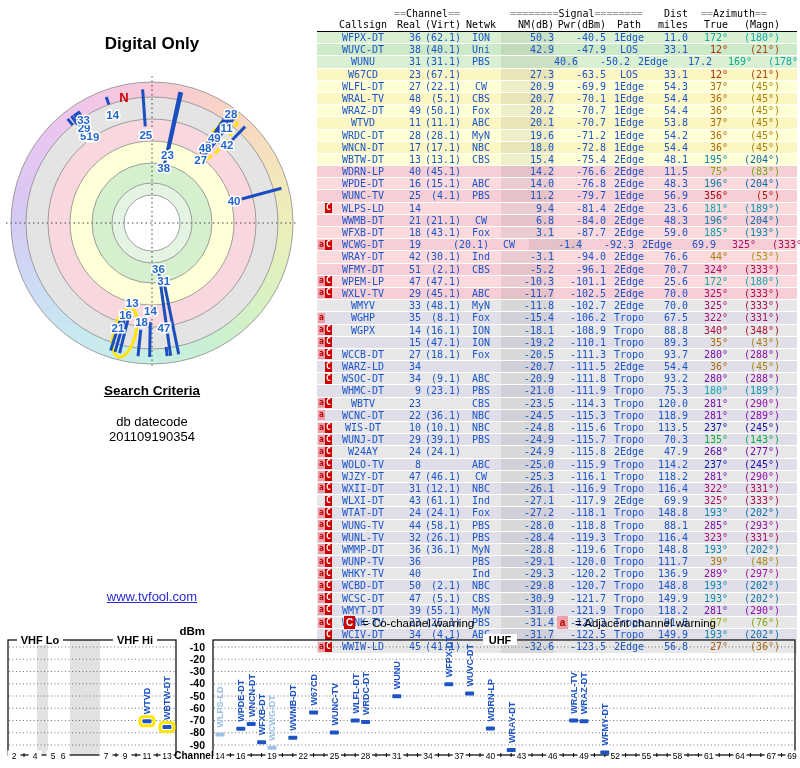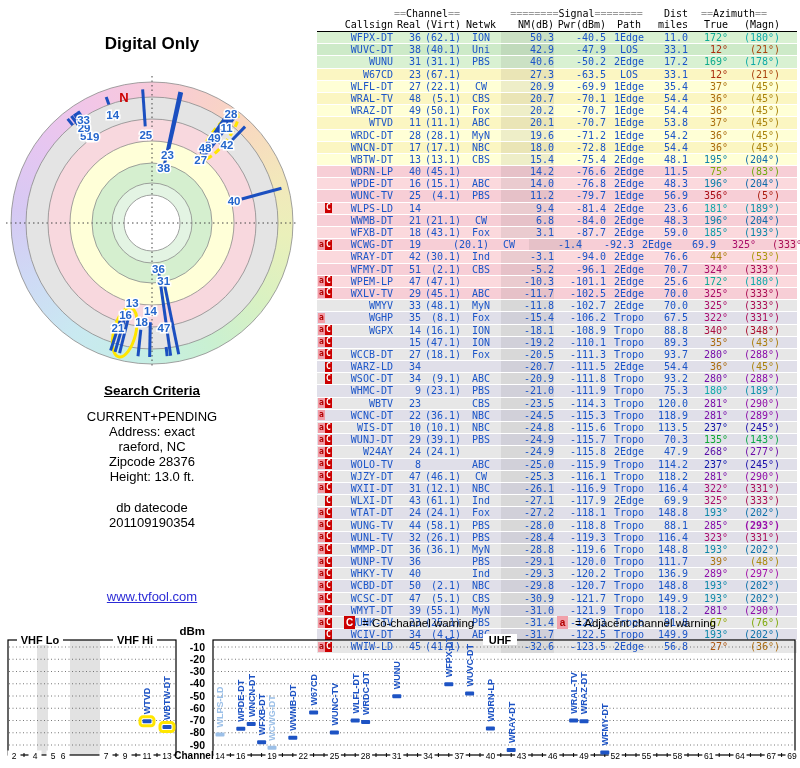--- a/index.html
+++ b/index.html
@@ -25,21 +25,21 @@
   
   #tvtable{position:absolute;left:317px;top:8px;width:480px;
         font-family:"DejaVu Sans Mono",monospace;font-size:10px;color:#000;}
   .hrow{display:flex;margin-left:16px;height:11px;line-height:11px;white-space:pre;}
   .hwrap{border-bottom:1px solid #000;padding-bottom:1px;}
   .hrow .eq{color:#9a9a9a;}
   .trow{position:relative;display:flex;margin-left:0;height:11.2px;line-height:11.2px;
         border-bottom:1px solid #fff;}
   .trow .cells{display:flex;margin-left:16px;}
   .cell{box-sizing:border-box;overflow:hidden;white-space:pre;color:#1b55c8;}
-  .l{text-align:right}.r{text-align:right}.c{text-align:center}
+  .l{text-align:center}.r{text-align:right}.c{text-align:center}
   .nmcol{background:rgba(60,60,60,0.085);}
   .bg{background:#d9f1d2;} .bg.alt{background:#cdeac8;}
   .by{background:#ffffd6;} .by.alt{background:#fbf6c2;}
   .bp{background:#fbd9dd;} .bp.alt{background:#f7ced6;}
   .bx{background:#e7e7e7;} .bx.alt{background:#e0dfe9;}
   .wa,.wc{position:absolute;top:0.5px;width:7px;height:10px;font:bold 8px/10px "DejaVu Sans Mono",monospace;
         text-align:center;}
   .wa{left:1px;background:#f19ca6;color:#b00000;}
   .wc{left:8px;background:#cc0000;color:#fff;}
   
@@ -120,27 +120,20 @@
       <text x="93.09375135981738" y="81.29087638331038" text-anchor="middle" fill="#2566cc" font-family="&quot;Liberation Sans&quot;,sans-serif" font-size="11.5" font-weight="bold" stroke="#ffffff" stroke-width="3" paint-order="stroke">19</text>
       <text x="86.40216247642674" y="79.94872940484508" text-anchor="middle" fill="#2566cc" font-family="&quot;Liberation Sans&quot;,sans-serif" font-size="11.5" font-weight="bold" stroke="#ffffff" stroke-width="3" paint-order="stroke">51</text>
       <text x="84.05775418182006" y="71.74848435231064" text-anchor="middle" fill="#2566cc" font-family="&quot;Liberation Sans&quot;,sans-serif" font-size="11.5" font-weight="bold" stroke="#ffffff" stroke-width="3" paint-order="stroke">29</text>
       <text x="83.55981382130484" y="63.59815806367109" text-anchor="middle" fill="#2566cc" font-family="&quot;Liberation Sans&quot;,sans-serif" font-size="11.5" font-weight="bold" stroke="#ffffff" stroke-width="3" paint-order="stroke">33</text>
       <text x="112.66768351754811" y="58.93534860962053" text-anchor="middle" fill="#2566cc" font-family="&quot;Liberation Sans&quot;,sans-serif" font-size="11.5" font-weight="bold" stroke="#ffffff" stroke-width="3" paint-order="stroke">14</text>
       <text x="124" y="42" text-anchor="middle" fill="#cc0000" font-family="&quot;Liberation Sans&quot;,sans-serif" font-size="13" font-weight="bold">N</text>
     </svg>
 
   <div class="criteria">
     <div class="head">Search Criteria</div>
-    <div id="criteria-lines">
-        <div>CURRENT+PENDING</div>
-        <div>Address: exact</div>
-        <div>raeford, NC</div>
-        <div>Zipcode 28376</div>
-        <div>Height: 13.0 ft.</div>
-      </div>
     <div class="dc">db datecode</div>
     <div>201109190354</div>
   </div>
 
   <a class="tvflink">www.tvfool.com</a>
 
   <div id="tvtable">
       <div class="hwrap">
         <div class="hrow"><div class="cell l" style="width: 60px; color: rgb(0, 0, 0);"><span></span></div><div class="cell c" style="width: 68px; color: rgb(0, 0, 0);"><span class="eq">==</span><span>Channel</span><span class="eq">==</span></div><div class="cell l" style="width: 40px; color: rgb(0, 0, 0);"><span></span></div><div class="cell c" style="width: 151px; color: rgb(0, 0, 0);"><span class="eq">========</span><span>Signal</span><span class="eq">========</span></div><div class="cell r" style="width: 36px; color: rgb(0, 0, 0);"><span>Dist</span></div><div class="cell c" style="width: 92px; color: rgb(0, 0, 0);"><span class="eq">==</span><span>Azimuth</span><span class="eq">==</span></div></div>
         <div class="hrow"><div class="cell l" style="width: 60px; color: rgb(0, 0, 0);">Callsign</div><div class="cell r" style="width: 28px; color: rgb(0, 0, 0);">Real</div><div class="cell r" style="width: 40px; color: rgb(0, 0, 0);">(Virt)</div><div class="cell c" style="width: 40px; color: rgb(0, 0, 0);">Netwk</div><div class="cell r" style="width: 53px; color: rgb(0, 0, 0);">NM(dB)</div><div class="cell r" style="width: 52px; color: rgb(0, 0, 0);">Pwr(dBm)</div><div class="cell c" style="width: 46px; color: rgb(0, 0, 0);">Path</div><div class="cell r" style="width: 36px; color: rgb(0, 0, 0);">miles</div><div class="cell r" style="width: 40px; color: rgb(0, 0, 0);">True</div><div class="cell r" style="width: 52px; color: rgb(0, 0, 0);">(Magn)</div></div>
@@ -172,21 +165,21 @@
           <div class="cell r" style="width: 40px; color: rgb(170, 45, 14);">12°</div>
           <div class="cell r" style="width: 52px; color: rgb(170, 68, 14);">(21°)</div>
         </div>
       </div>
       <div class="trow bg">
         <div class="cells">
           <div class="cell l" style="width: 60px;">WUNU</div>
           <div class="cell r" style="width: 28px;">31</div>
           <div class="cell r" style="width: 40px;">(31.1)</div>
           <div class="cell c" style="width: 40px;">PBS</div>
-          <div class="cell r nmcol" style="width: 53px;">40.6</div>
+          <div class="cell r nmcol" style="width: 77px;">40.6</div>
           <div class="cell r" style="width: 52px;">-50.2</div>
           <div class="cell c" style="width: 46px;">2Edge</div>
           <div class="cell r" style="width: 36px;">17.2</div>
           <div class="cell r" style="width: 40px; color: rgb(14, 170, 141);">169°</div>
           <div class="cell r" style="width: 52px; color: rgb(14, 170, 165);">(178°)</div>
         </div>
       </div>
       <div class="trow by alt">
         <div class="cells">
           <div class="cell l" style="width: 60px;">W67CD</div>
@@ -203,21 +196,21 @@
       </div>
       <div class="trow by">
         <div class="cells">
           <div class="cell l" style="width: 60px;">WLFL-DT</div>
           <div class="cell r" style="width: 28px;">27</div>
           <div class="cell r" style="width: 40px;">(22.1)</div>
           <div class="cell c" style="width: 40px;">CW</div>
           <div class="cell r nmcol" style="width: 53px;">20.9</div>
           <div class="cell r" style="width: 52px;">-69.9</div>
           <div class="cell c" style="width: 46px;">1Edge</div>
-          <div class="cell r" style="width: 36px;">35.4</div>
+          <div class="cell r" style="width: 36px;">54.3</div>
           <div class="cell r" style="width: 40px; color: rgb(170, 110, 14);">37°</div>
           <div class="cell r" style="width: 52px; color: rgb(170, 131, 14);">(45°)</div>
         </div>
       </div>
       <div class="trow by alt">
         <div class="cells">
           <div class="cell l" style="width: 60px;">WRAL-TV</div>
           <div class="cell r" style="width: 28px;">48</div>
           <div class="cell r" style="width: 40px;">(5.1)</div>
           <div class="cell c" style="width: 40px;">CBS</div>
@@ -745,21 +738,21 @@
         <div class="cells">
           <div class="cell l" style="width: 60px;">WUNG-TV</div>
           <div class="cell r" style="width: 28px;">44</div>
           <div class="cell r" style="width: 40px;">(58.1)</div>
           <div class="cell c" style="width: 40px;">PBS</div>
           <div class="cell r nmcol" style="width: 53px;">-28.0</div>
           <div class="cell r" style="width: 52px;">-118.8</div>
           <div class="cell c" style="width: 46px;">Tropo</div>
           <div class="cell r" style="width: 36px;">88.1</div>
           <div class="cell r" style="width: 40px; color: rgb(131, 14, 170);">285°</div>
-          <div class="cell r" style="width: 52px; color: rgb(152, 14, 170); font-weight: bold;">(293°)</div>
+          <div class="cell r" style="width: 52px; color: rgb(152, 14, 170);">(293°)</div>
         </div>
       </div>
       <div class="trow bx alt">
         <span class="wa">a</span>
         <span class="wc">C</span>
         <div class="cells">
           <div class="cell l" style="width: 60px;">WUNL-TV</div>
           <div class="cell r" style="width: 28px;">32</div>
           <div class="cell r" style="width: 40px;">(26.1)</div>
           <div class="cell c" style="width: 40px;">PBS</div>

